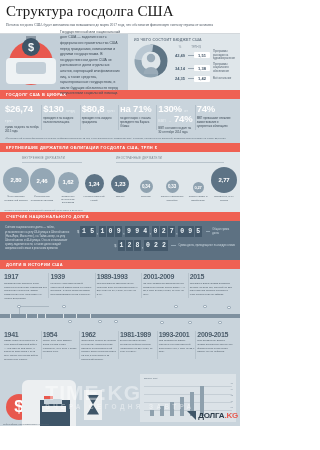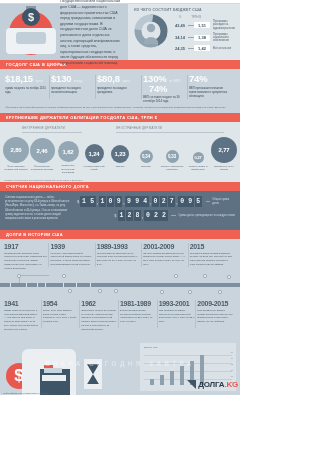--- a/index.html
+++ b/index.html
@@ -192,20 +192,24 @@
     width:0; height:0; border-left:9px solid transparent;
     border-top:9px solid #3e5568; margin-right:2px;
   }
   .footnote { position:absolute; left:3px; bottom:1px; font-size:2.2px; color:#5d6b77; }
 </style>
 </head>
 <body>
 
 <div class="page">
 
+  <div class="header">
+    <h1>Структура госдолга США</h1>
+    <div class="lead">Потолок госдолга США будет автоматически повышаться до марта 2017 года, что обезопасит финансовую систему страны от коллапса</div>
+  </div>
   <div class="rule"></div>
 
   <div class="intro">
     <div class="intro-left">
       <div class="wallet-art">
         <div class="circle"></div>
         <div class="slot"></div>
         <div class="coin">$</div>
         <div class="purse"></div>
         <div class="purse-flap"></div>
@@ -248,33 +252,37 @@
             <span class="lbl">Всё остальное</span>
           </div>
         </div>
       </div>
     </div>
   </div>
 
   <div class="bar">ГОСДОЛГ США В ЦИФРАХ</div>
   <div class="figures">
     <div class="fig">
-      <div class="big"><span>$18,15</span>
+      <div class="big"><span>$26,74</span>
         <span class="unit">трлн</span></div>
       <div class="cap">сумма госдолга на ноябрь 2015 года</div>
     </div>
     <div class="fig">
       <div class="big"><span>$130</span>
         <span class="unit">млрд</span></div>
       <div class="cap">приходится на каждого налогоплательщика</div>
     </div>
     <div class="fig">
       <div class="big"><span>$80,8</span>
         <span class="unit">трлн</span></div>
       <div class="cap">приходится на каждого гражданина</div>
+    </div>
+    <div class="fig">
+      <div class="big"><span>на 71%</span></div>
+      <div class="cap">госдолг вырос с начала президентства Барака Обамы</div>
     </div>
     <div class="fig">
       <div class="big">
         <span>130%</span>
         <span class="unit">от ВВП</span>
         <span class="arrow">→</span>
         <span>74%</span>
       </div>
       <div class="cap">ВВП составил госдолг на 30 сентября 2014 года</div>
     </div>
@@ -508,20 +516,21 @@
       <div class="cbar" style="left:60px;height:30px;"></div>
       <div class="caxis" style="top:8px;">16</div>
       <div class="caxis" style="top:14px;">14</div>
       <div class="caxis" style="top:20px;">12</div>
       <div class="caxis" style="top:26px;">10</div>
       <div class="caxis" style="top:32px;">08</div>
       <div class="caxis" style="top:38px;">06</div>
     </div>
 
     <div class="watermark">
+      <span>TIME:KG</span>
       <small>ВЧЕРА СЕГОДНЯ ЗАВТРА</small>
     </div>
 
     <div class="logo">
       <span class="tri"></span>
       <span>ДОЛГА</span>
       <span class="kg">.KG</span>
     </div>
     <div class="footnote">Инфографика: Расул Умбеталиев / Газета.kg</div>
   </div>

